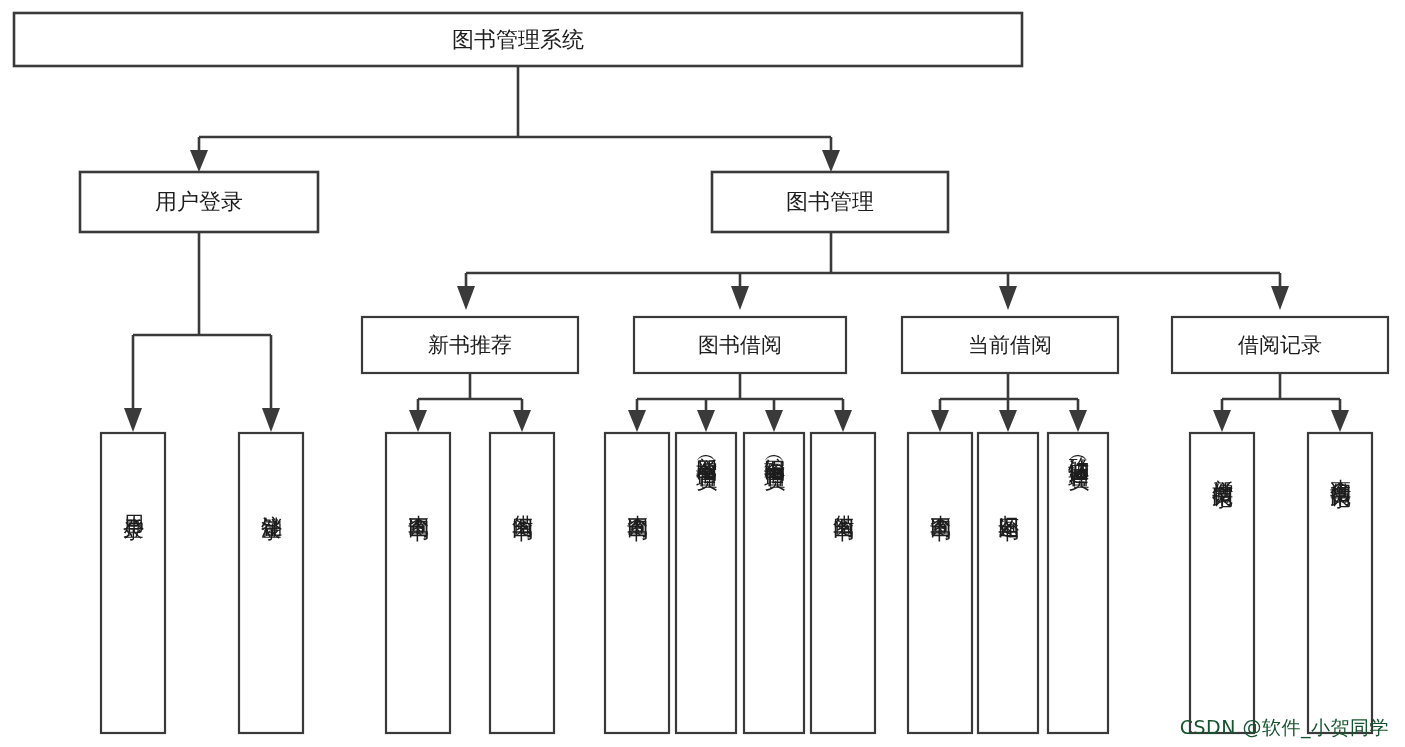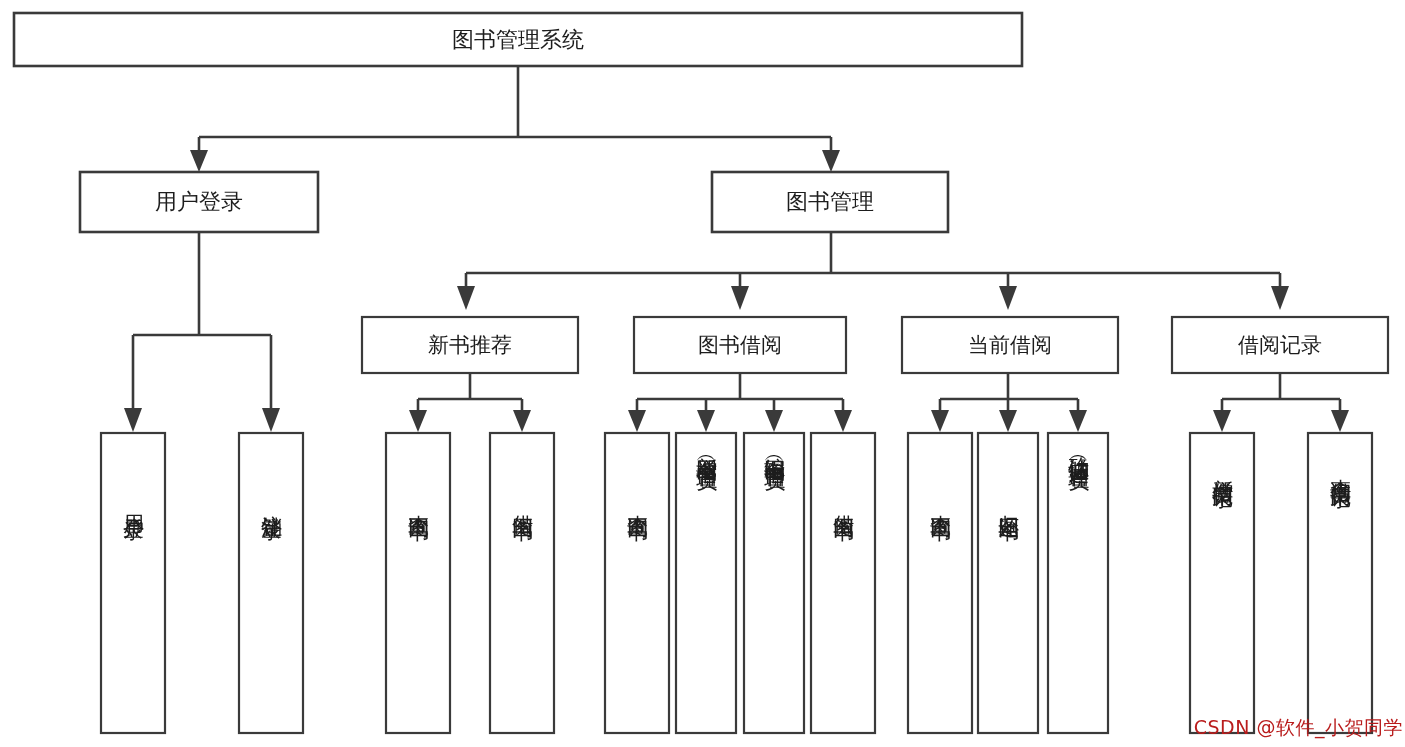--- a/index.html
+++ b/index.html
@@ -64,25 +64,25 @@
     text-orientation: upright;
     font-family: "DejaVu Sans", "Liberation Sans", sans-serif;
     font-size: 21px;
     line-height: 1.12;
     letter-spacing: 2px;
     color: #1d1d1d;
     white-space: nowrap;
   }
   .watermark {
     position: absolute;
-    right: 2px;
+    right: 16px;
     bottom: 6px;
     font-family: "DejaVu Sans", "Liberation Sans", sans-serif;
     font-size: 19px;
-    color: #b91c1c;
+    color: #14532d;
     white-space: nowrap;
     letter-spacing: 0.5px;
   }
 </style>
 </head>
 <body>
 
 <div id="diagram-root">
 
   <svg class="flow" viewBox="0 0 1405 747">

